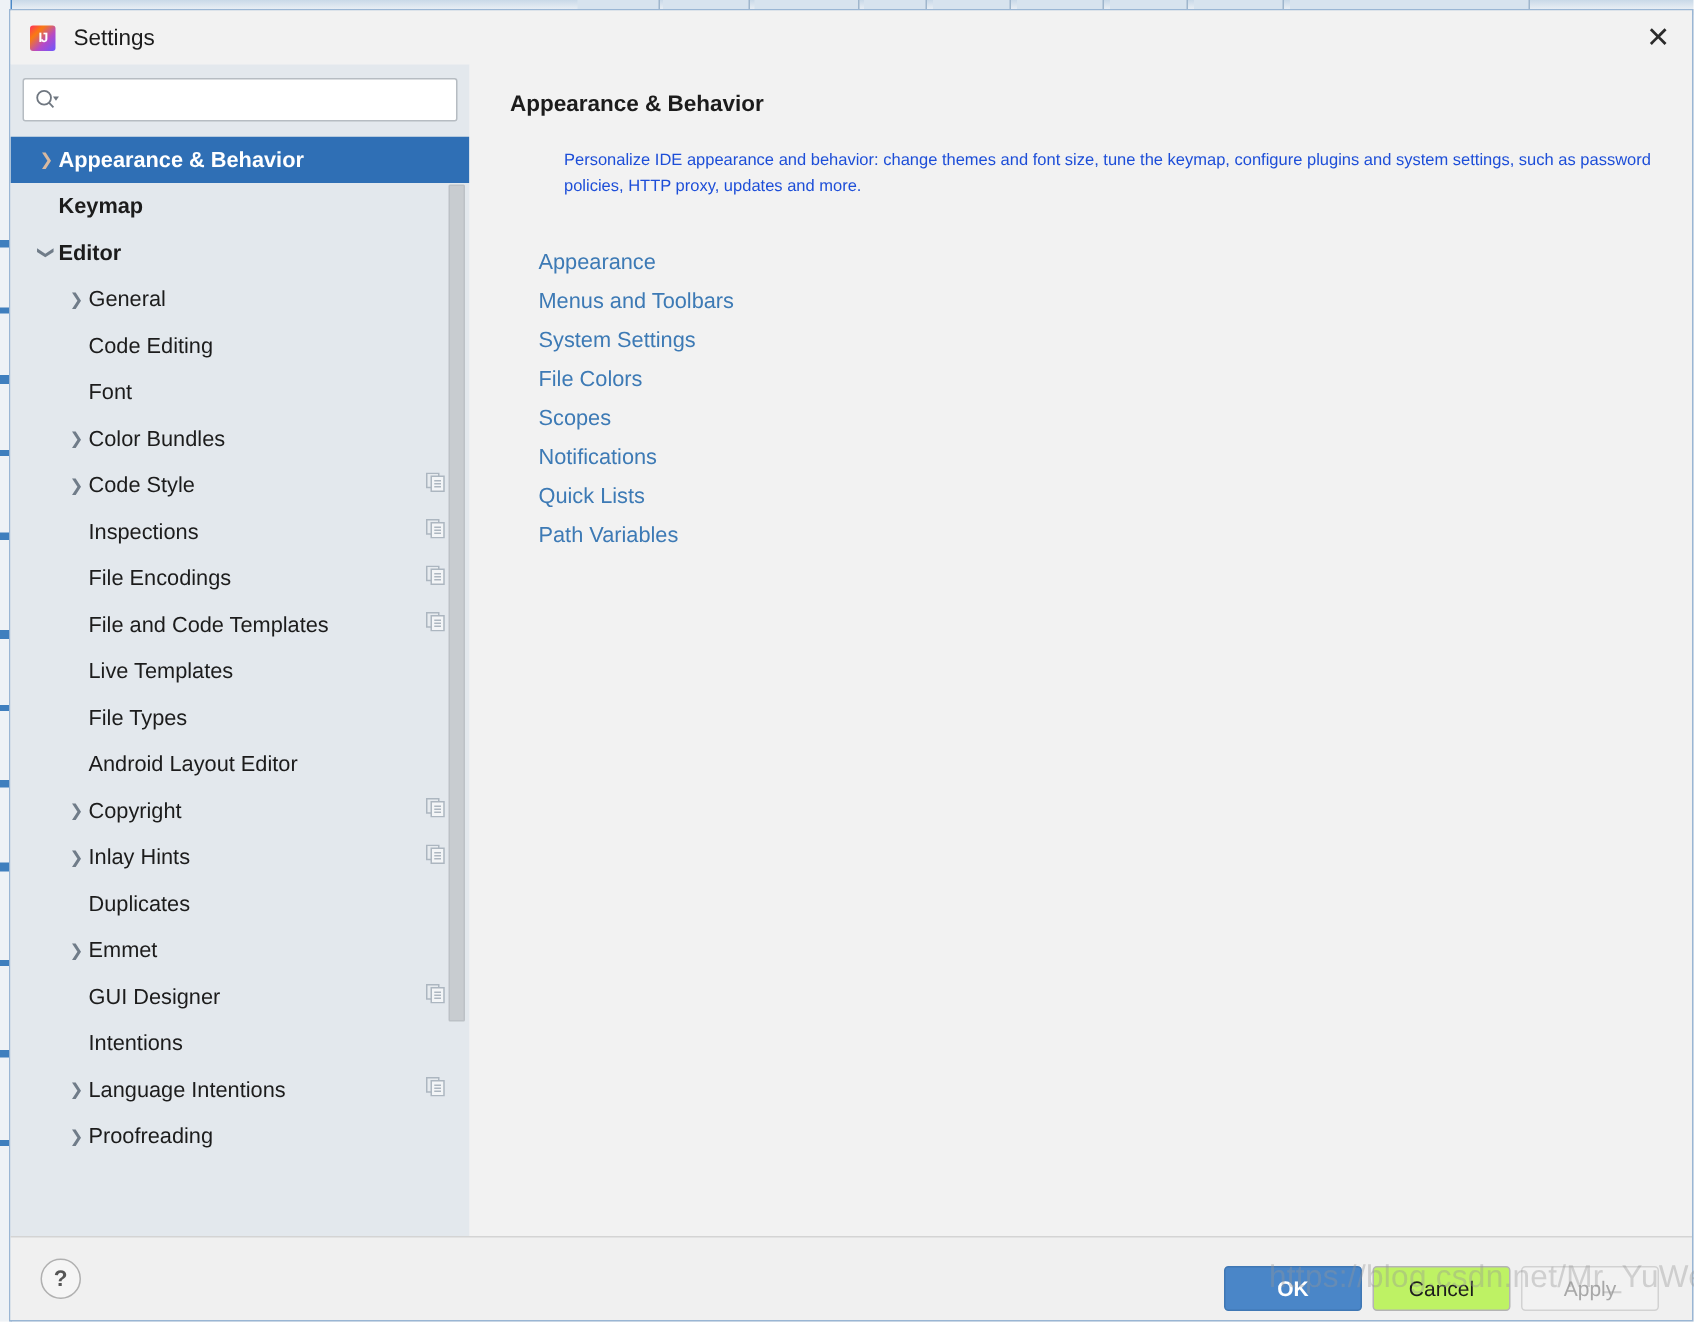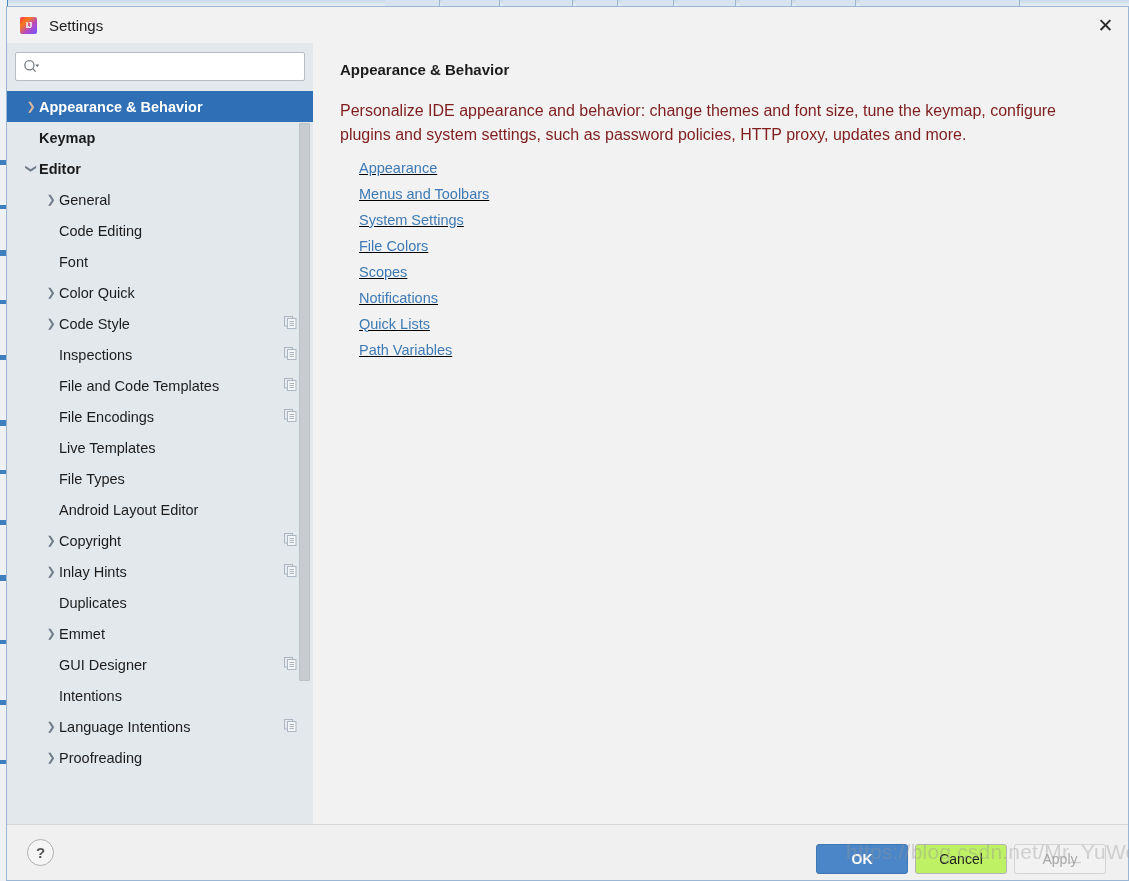--- a/index.html
+++ b/index.html
@@ -136,24 +136,24 @@
     border-radius: 1px; cursor: pointer;
   }
 
   
   #right-panel {
     flex: 1 1 auto; background: #f2f2f2;
     padding: 18px 24px 0 27px; position: relative; min-width: 0;
   }
   #page-title { font-size: 15px; font-weight: bold; color: #1c1c1c; }
   #page-desc {
-    margin-top: 21px; font-size: 16px; color: #7f1d1d;
-    line-height: 1.52; max-width: 735px;
-  }
-  #link-list { margin-top: 7px; padding-left: 19px; text-decoration: underline; }
+    margin-top: 21px; font-size: 11px; color: #1d4ed8;
+    line-height: 1.52; max-width: 735px; margin-left: 36px;
+  }
+  #link-list { margin-top: 30px; padding-left: 19px; }
   .config-link {
     display: block; font-size: 14.5px; color: #3d7ab5;
     line-height: 26px; text-decoration: none; cursor: pointer;
     width: max-content;
   }
 
   
   #footer {
     height: 56px; flex: 0 0 56px;
     background: #f0f0f0; border-top: 1px solid #d4d4d4;
@@ -275,21 +275,21 @@
               <div class="label">Code Editing</div>
             </div>
             <div class="tree-row">
               <div style="width: 36px; flex: 0 0 auto;"></div>
               <div class="chev"></div>
               <div class="label">Font</div>
             </div>
             <div class="tree-row">
               <div style="width: 36px; flex: 0 0 auto;"></div>
               <div class="chev">❯</div>
-              <div class="label">Color Quick</div>
+              <div class="label">Color Bundles</div>
             </div>
             <div class="tree-row">
               <div style="width: 36px; flex: 0 0 auto;"></div>
               <div class="chev">❯</div>
               <div class="label">Code Style</div>
               <span class="copy-icon"><svg width="13" height="13" viewBox="0 0 13 13">
                   <rect x="0.5" y="0.5" width="8" height="9.5" fill="#e8ecf0" stroke="#aab4be" stroke-width="1"></rect>
                   <rect x="3.5" y="2.5" width="8.5" height="10" fill="#f4f6f8" stroke="#aab4be" stroke-width="1"></rect>
                   <line x1="5.5" y1="5.5" x2="10" y2="5.5" stroke="#aab4be" stroke-width="1"></line>
                   <line x1="5.5" y1="7.5" x2="10" y2="7.5" stroke="#aab4be" stroke-width="1"></line>
@@ -304,33 +304,33 @@
                   <rect x="0.5" y="0.5" width="8" height="9.5" fill="#e8ecf0" stroke="#aab4be" stroke-width="1"></rect>
                   <rect x="3.5" y="2.5" width="8.5" height="10" fill="#f4f6f8" stroke="#aab4be" stroke-width="1"></rect>
                   <line x1="5.5" y1="5.5" x2="10" y2="5.5" stroke="#aab4be" stroke-width="1"></line>
                   <line x1="5.5" y1="7.5" x2="10" y2="7.5" stroke="#aab4be" stroke-width="1"></line>
                   <line x1="5.5" y1="9.5" x2="10" y2="9.5" stroke="#aab4be" stroke-width="1"></line>
                 </svg></span>
             </div>
             <div class="tree-row">
               <div style="width: 36px; flex: 0 0 auto;"></div>
               <div class="chev"></div>
+              <div class="label">File Encodings</div>
+              <span class="copy-icon"><svg width="13" height="13" viewBox="0 0 13 13">
+                  <rect x="0.5" y="0.5" width="8" height="9.5" fill="#e8ecf0" stroke="#aab4be" stroke-width="1"></rect>
+                  <rect x="3.5" y="2.5" width="8.5" height="10" fill="#f4f6f8" stroke="#aab4be" stroke-width="1"></rect>
+                  <line x1="5.5" y1="5.5" x2="10" y2="5.5" stroke="#aab4be" stroke-width="1"></line>
+                  <line x1="5.5" y1="7.5" x2="10" y2="7.5" stroke="#aab4be" stroke-width="1"></line>
+                  <line x1="5.5" y1="9.5" x2="10" y2="9.5" stroke="#aab4be" stroke-width="1"></line>
+                </svg></span>
+            </div>
+            <div class="tree-row">
+              <div style="width: 36px; flex: 0 0 auto;"></div>
+              <div class="chev"></div>
               <div class="label">File and Code Templates</div>
-              <span class="copy-icon"><svg width="13" height="13" viewBox="0 0 13 13">
-                  <rect x="0.5" y="0.5" width="8" height="9.5" fill="#e8ecf0" stroke="#aab4be" stroke-width="1"></rect>
-                  <rect x="3.5" y="2.5" width="8.5" height="10" fill="#f4f6f8" stroke="#aab4be" stroke-width="1"></rect>
-                  <line x1="5.5" y1="5.5" x2="10" y2="5.5" stroke="#aab4be" stroke-width="1"></line>
-                  <line x1="5.5" y1="7.5" x2="10" y2="7.5" stroke="#aab4be" stroke-width="1"></line>
-                  <line x1="5.5" y1="9.5" x2="10" y2="9.5" stroke="#aab4be" stroke-width="1"></line>
-                </svg></span>
-            </div>
-            <div class="tree-row">
-              <div style="width: 36px; flex: 0 0 auto;"></div>
-              <div class="chev"></div>
-              <div class="label">File Encodings</div>
               <span class="copy-icon"><svg width="13" height="13" viewBox="0 0 13 13">
                   <rect x="0.5" y="0.5" width="8" height="9.5" fill="#e8ecf0" stroke="#aab4be" stroke-width="1"></rect>
                   <rect x="3.5" y="2.5" width="8.5" height="10" fill="#f4f6f8" stroke="#aab4be" stroke-width="1"></rect>
                   <line x1="5.5" y1="5.5" x2="10" y2="5.5" stroke="#aab4be" stroke-width="1"></line>
                   <line x1="5.5" y1="7.5" x2="10" y2="7.5" stroke="#aab4be" stroke-width="1"></line>
                   <line x1="5.5" y1="9.5" x2="10" y2="9.5" stroke="#aab4be" stroke-width="1"></line>
                 </svg></span>
             </div>
             <div class="tree-row">
               <div style="width: 36px; flex: 0 0 auto;"></div>

